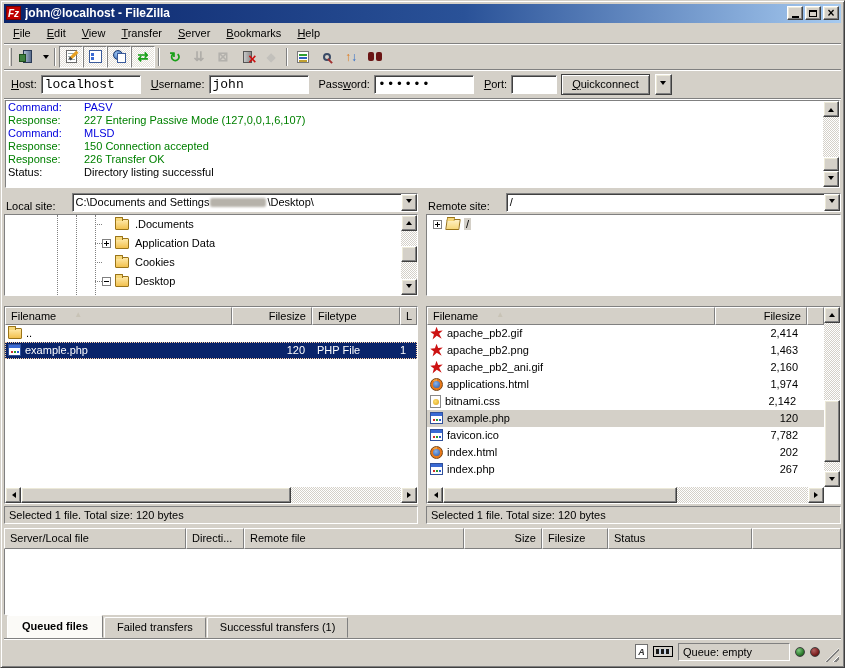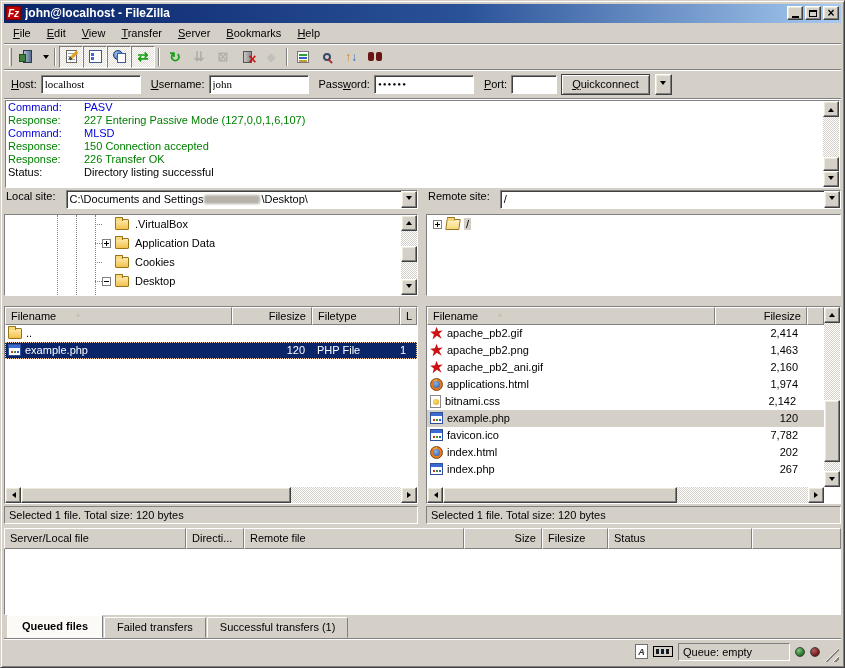--- a/index.html
+++ b/index.html
@@ -71,21 +71,21 @@
   .i-mag::after { content:""; position:absolute; right:-4px; bottom:-3px; width:6px; height:2px; background:#a03030; transform:rotate(45deg); }
   .i-sync { font-size:12px; font-weight:bold; line-height:1; }
   .i-sync .up { color:#e07818; } .i-sync .dn { color:#2868c8; }
   .i-binoc { width:14px; height:9px; position:relative; }
   .i-binoc::before, .i-binoc::after { content:""; position:absolute; top:0; width:6px; height:9px; background:#6a1515; border-radius:2px; }
   .i-binoc::before { left:0; } .i-binoc::after { right:0; }
 
   
   .quickbar { height:28px; display:flex; align-items:center; padding:0 5px; gap:4px; }
   .qc-label { margin-left:6px; }
-  .qc-input { height:19px; font-family:Liberation Serif, serif; font-size:11px; padding:2px 3px;
+  .qc-input { height:19px; font-family:Liberation Mono, monospace; font-size:13px; padding:2px 3px;
     border:1px solid; border-color:#808080 #ffffff #ffffff #808080; box-shadow: inset 1px 1px 0 #404040; background:#fff; outline:none; }
   .qc-host { width:100px; } .qc-user { width:100px; } .qc-pass { width:100px; letter-spacing:1px; } .qc-port { width:46px; }
   .qc-btn { height:21px; padding:1px 10px 2px; font-size:11px; background:#d4d0c8;
     border:1px solid #404040; box-shadow: inset 1px 1px 0 #ffffff, inset -1px -1px 0 #808080; }
   .qc-drop { width:17px; height:21px; display:flex; align-items:center; justify-content:center; margin-left:1px; }
 
   
   .logpane { height:88px; margin:0 1px; background:#fff; position:relative;
     border:1px solid; border-color:#808080 #ffffff #ffffff #808080; overflow:hidden; }
   .log-line { display:flex; height:13px; line-height:13px; padding-left:2px; white-space:nowrap; }
@@ -107,21 +107,21 @@
   .t-dn { width:0;height:0;border:3px solid transparent;border-top:4px solid #000;margin-bottom:-2px; }
   .t-lf { width:0;height:0;border:3px solid transparent;border-right:4px solid #000;margin-left:-2px; }
   .t-rt { width:0;height:0;border:3px solid transparent;border-left:4px solid #000;margin-right:-2px; }
 
   
   .panes { height:337px; display:flex; margin-top:2px; }
   .pane { display:flex; flex-direction:column; }
   .pane.left { width:414px; flex:none; }
   .pane.right { flex:1; }
   .splitter { width:8px; flex:none; }
-  .siterow { height:22px; display:flex; align-items:flex-start; gap:8px; }
+  .siterow { height:22px; display:flex; align-items:flex-end; gap:14px; }
   .site-label { padding:0 2px; }
   .combo { flex:1; height:19px; display:flex; align-items:stretch;
     border:1px solid; border-color:#808080 #ffffff #ffffff #808080; box-shadow: inset 1px 1px 0 #404040; background:#fff; }
   .combo-text { flex:1; padding:2px 3px; white-space:nowrap; overflow:hidden; }
   .combo-btn { width:16px; display:flex; align-items:center; justify-content:center; }
   .redact { display:inline-block; width:56px; height:9px; background:#b6b2aa; border-radius:2px; filter:blur(1.2px); vertical-align:middle; margin:0 1px; }
 
   .tree { height:82px; margin-top:2px; background:#fff; position:relative; overflow:hidden;
     border:1px solid; border-color:#808080 #ffffff #ffffff #808080; }
   .tree-guide { position:absolute; top:0; bottom:0; border-left:1px dotted #808080; }
@@ -358,21 +358,21 @@
             </div>
         </div>
       </div>
       <div class="tree">
         <div class="tree-guide" style="left:52px"></div>
         <div class="tree-guide" style="left:71px"></div>
         <div class="tree-guide" style="left:90px"></div>
         <div class="tree-row indented">
           <span class="expand-box none"></span>
           <span class="icon ic-folder"></span>
-          <span class="tree-label">.VirtualBox</span>
+          <span class="tree-label">.Documents</span>
         </div>
         <div class="tree-row indented">
           <span class="expand-box plus"></span>
           <span class="icon ic-folder"></span>
           <span class="tree-label">Application Data</span>
         </div>
         <div class="tree-row indented">
           <span class="expand-box none"></span>
           <span class="icon ic-folder"></span>
           <span class="tree-label">Cookies</span>

